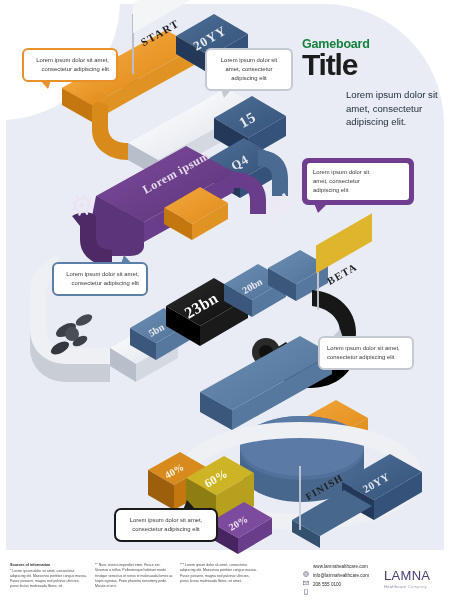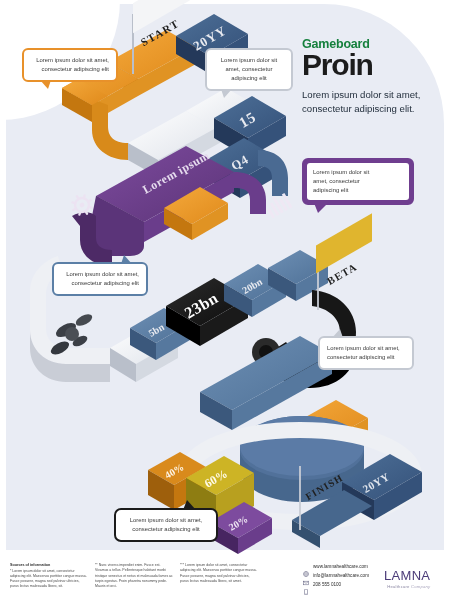--- a/index.html
+++ b/index.html
@@ -31,20 +31,21 @@
     font-size: 12.5px; font-weight: bold; color: #15803d;
     letter-spacing: -0.2px; line-height: 1.1;
   }
   .title {
     font-size: 30px; font-weight: bold; color: #1c1c1c;
     letter-spacing: -1.2px; line-height: 0.95; margin-top: -1px;
   }
   .subtitle {
     margin-top: 9px; font-size: 9.6px; color: #24303e;
     line-height: 1.42;
+    margin-left: 44px;
   }
 
   
   .iso { position: absolute; left: 0; top: 0; width: 450px; height: 560px; }
 
   
   .callout {
     position: absolute;
     border-radius: 6px;
     padding: 6px 7px;
@@ -108,21 +109,21 @@
   }
   .fcol { position: absolute; font-size: 3.5px; line-height: 1.5; color: #4a4a4a; }
   .fcol b { font-size: 3.7px; color: #2b2b2b; }
   .fc1 { left: 10px; top: 7px; width: 78px; }
   .fc2 { left: 95px; top: 7px; width: 78px; }
   .fc3 { left: 180px; top: 7px; width: 78px; }
   .contact { position: absolute; left: 303px; top: 7px; width: 110px; }
   .crow { display: flex; align-items: center; gap: 4px; margin-bottom: 3px; }
   .crow span.txt { font-size: 4.6px; color: #2b2b2b; }
   .cicon { width: 6px; height: 6px; flex: 0 0 6px; color: #5a5a7a; }
-  .brand { position: absolute; left: 384px; top: 568px; text-align: right; }
+  .brand { position: absolute; left: 384px; top: 568px; }
   .brand-name {
     font-size: 13px; letter-spacing: 0.3px; color: #4b3b78; font-weight: normal;
   }
   .brand-sub { font-size: 4.2px; color: #8b87a3; letter-spacing: 0.2px; margin-top: 1px; }
   .brand-sub i { font-style: italic; color: #a9a5bd; }
 
   svg text { font-family: "Liberation Serif", serif; }
 </style>
 </head>
 <body>
@@ -130,21 +131,21 @@
 <div id="poster">
 
   <div class="panel panel-tr"></div>
 
   <div class="white-notch" style="left:0;top:0;width:110px;height:26px;"></div>
   <div class="white-notch" style="left:0;top:0;width:26px;height:110px;"></div>
   <div class="white-notch" style="left:0;top:0;width:120px;height:120px;border-bottom-right-radius:120px;"></div>
 
   <div class="header">
     <div class="kicker">Gameboard</div>
-    <div class="title">Proin</div>
+    <div class="title">Title</div>
     <div class="subtitle">Lorem ipsum dolor sit amet, consectetur adipiscing elit.</div>
   </div>
 
   <svg class="iso" viewBox="0 0 450 560">
     <defs>
       <linearGradient id="gOrangeTop" x1="0" y1="0" x2="1" y2="1">
         <stop offset="0" stop-color="#f4a93c"></stop>
           <stop offset="1" stop-color="#e08a1b"></stop>
       </linearGradient>
       <linearGradient id="gBlueTop" x1="0" y1="0" x2="1" y2="1">

